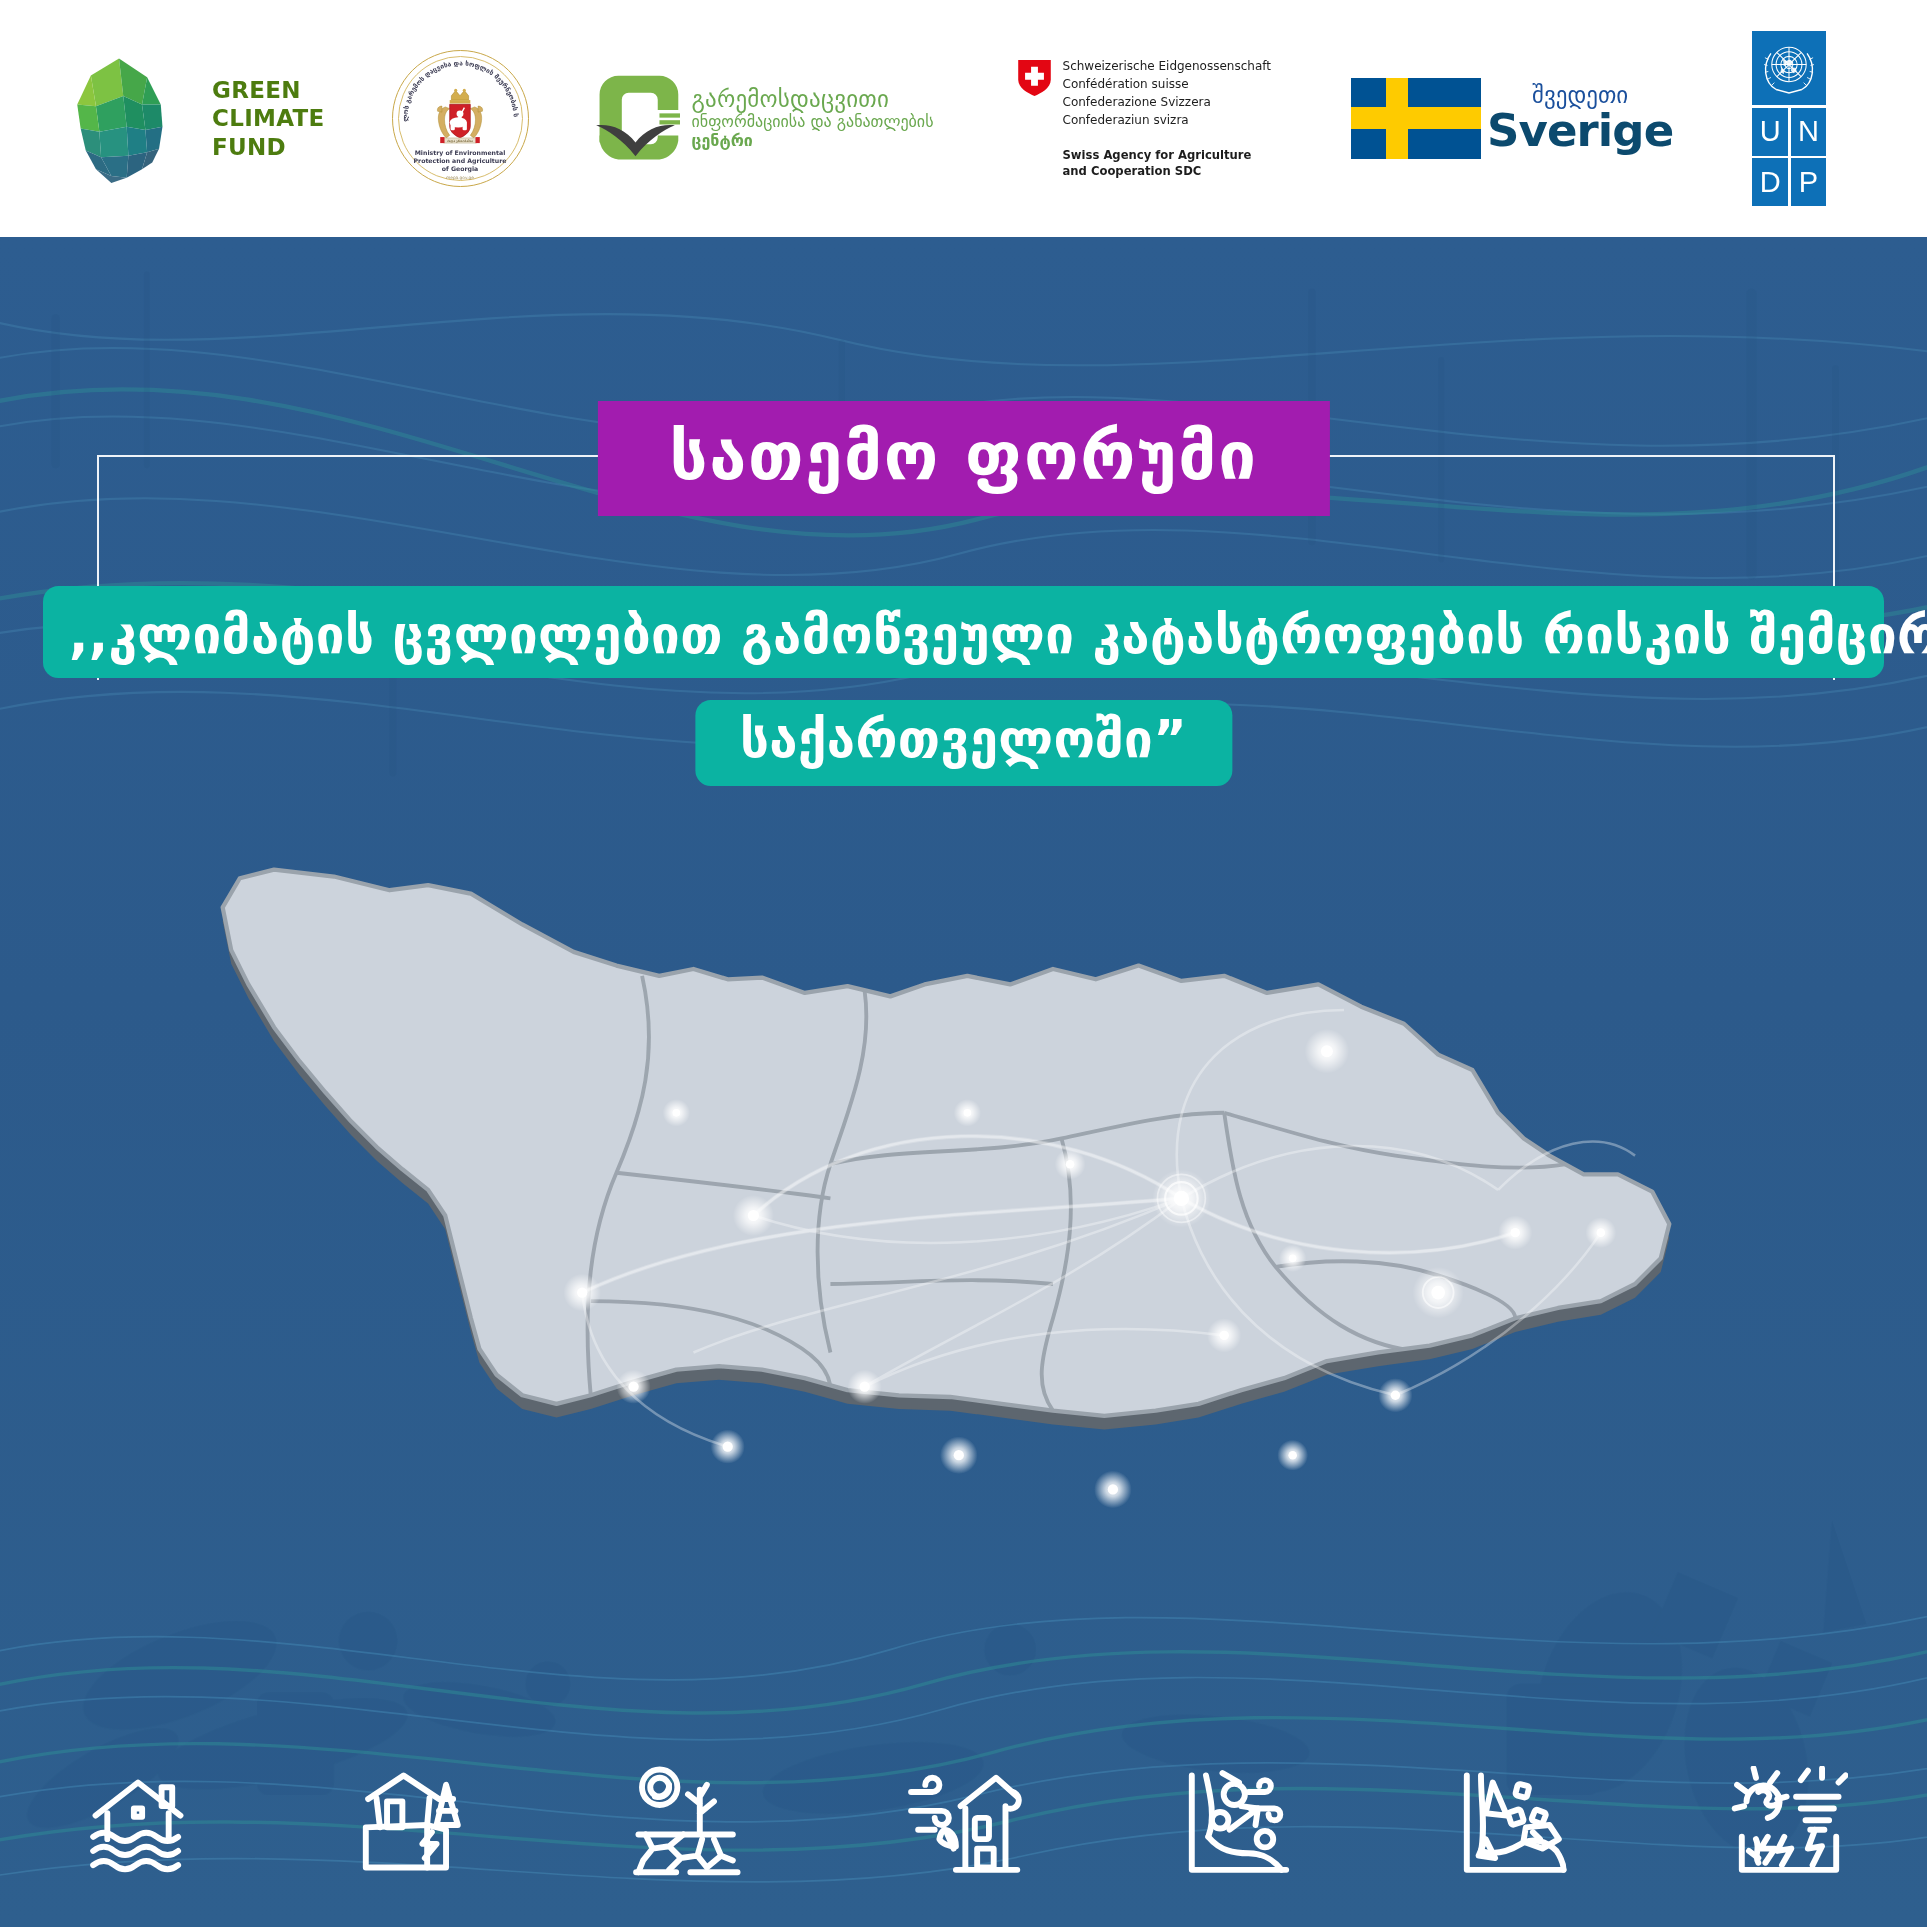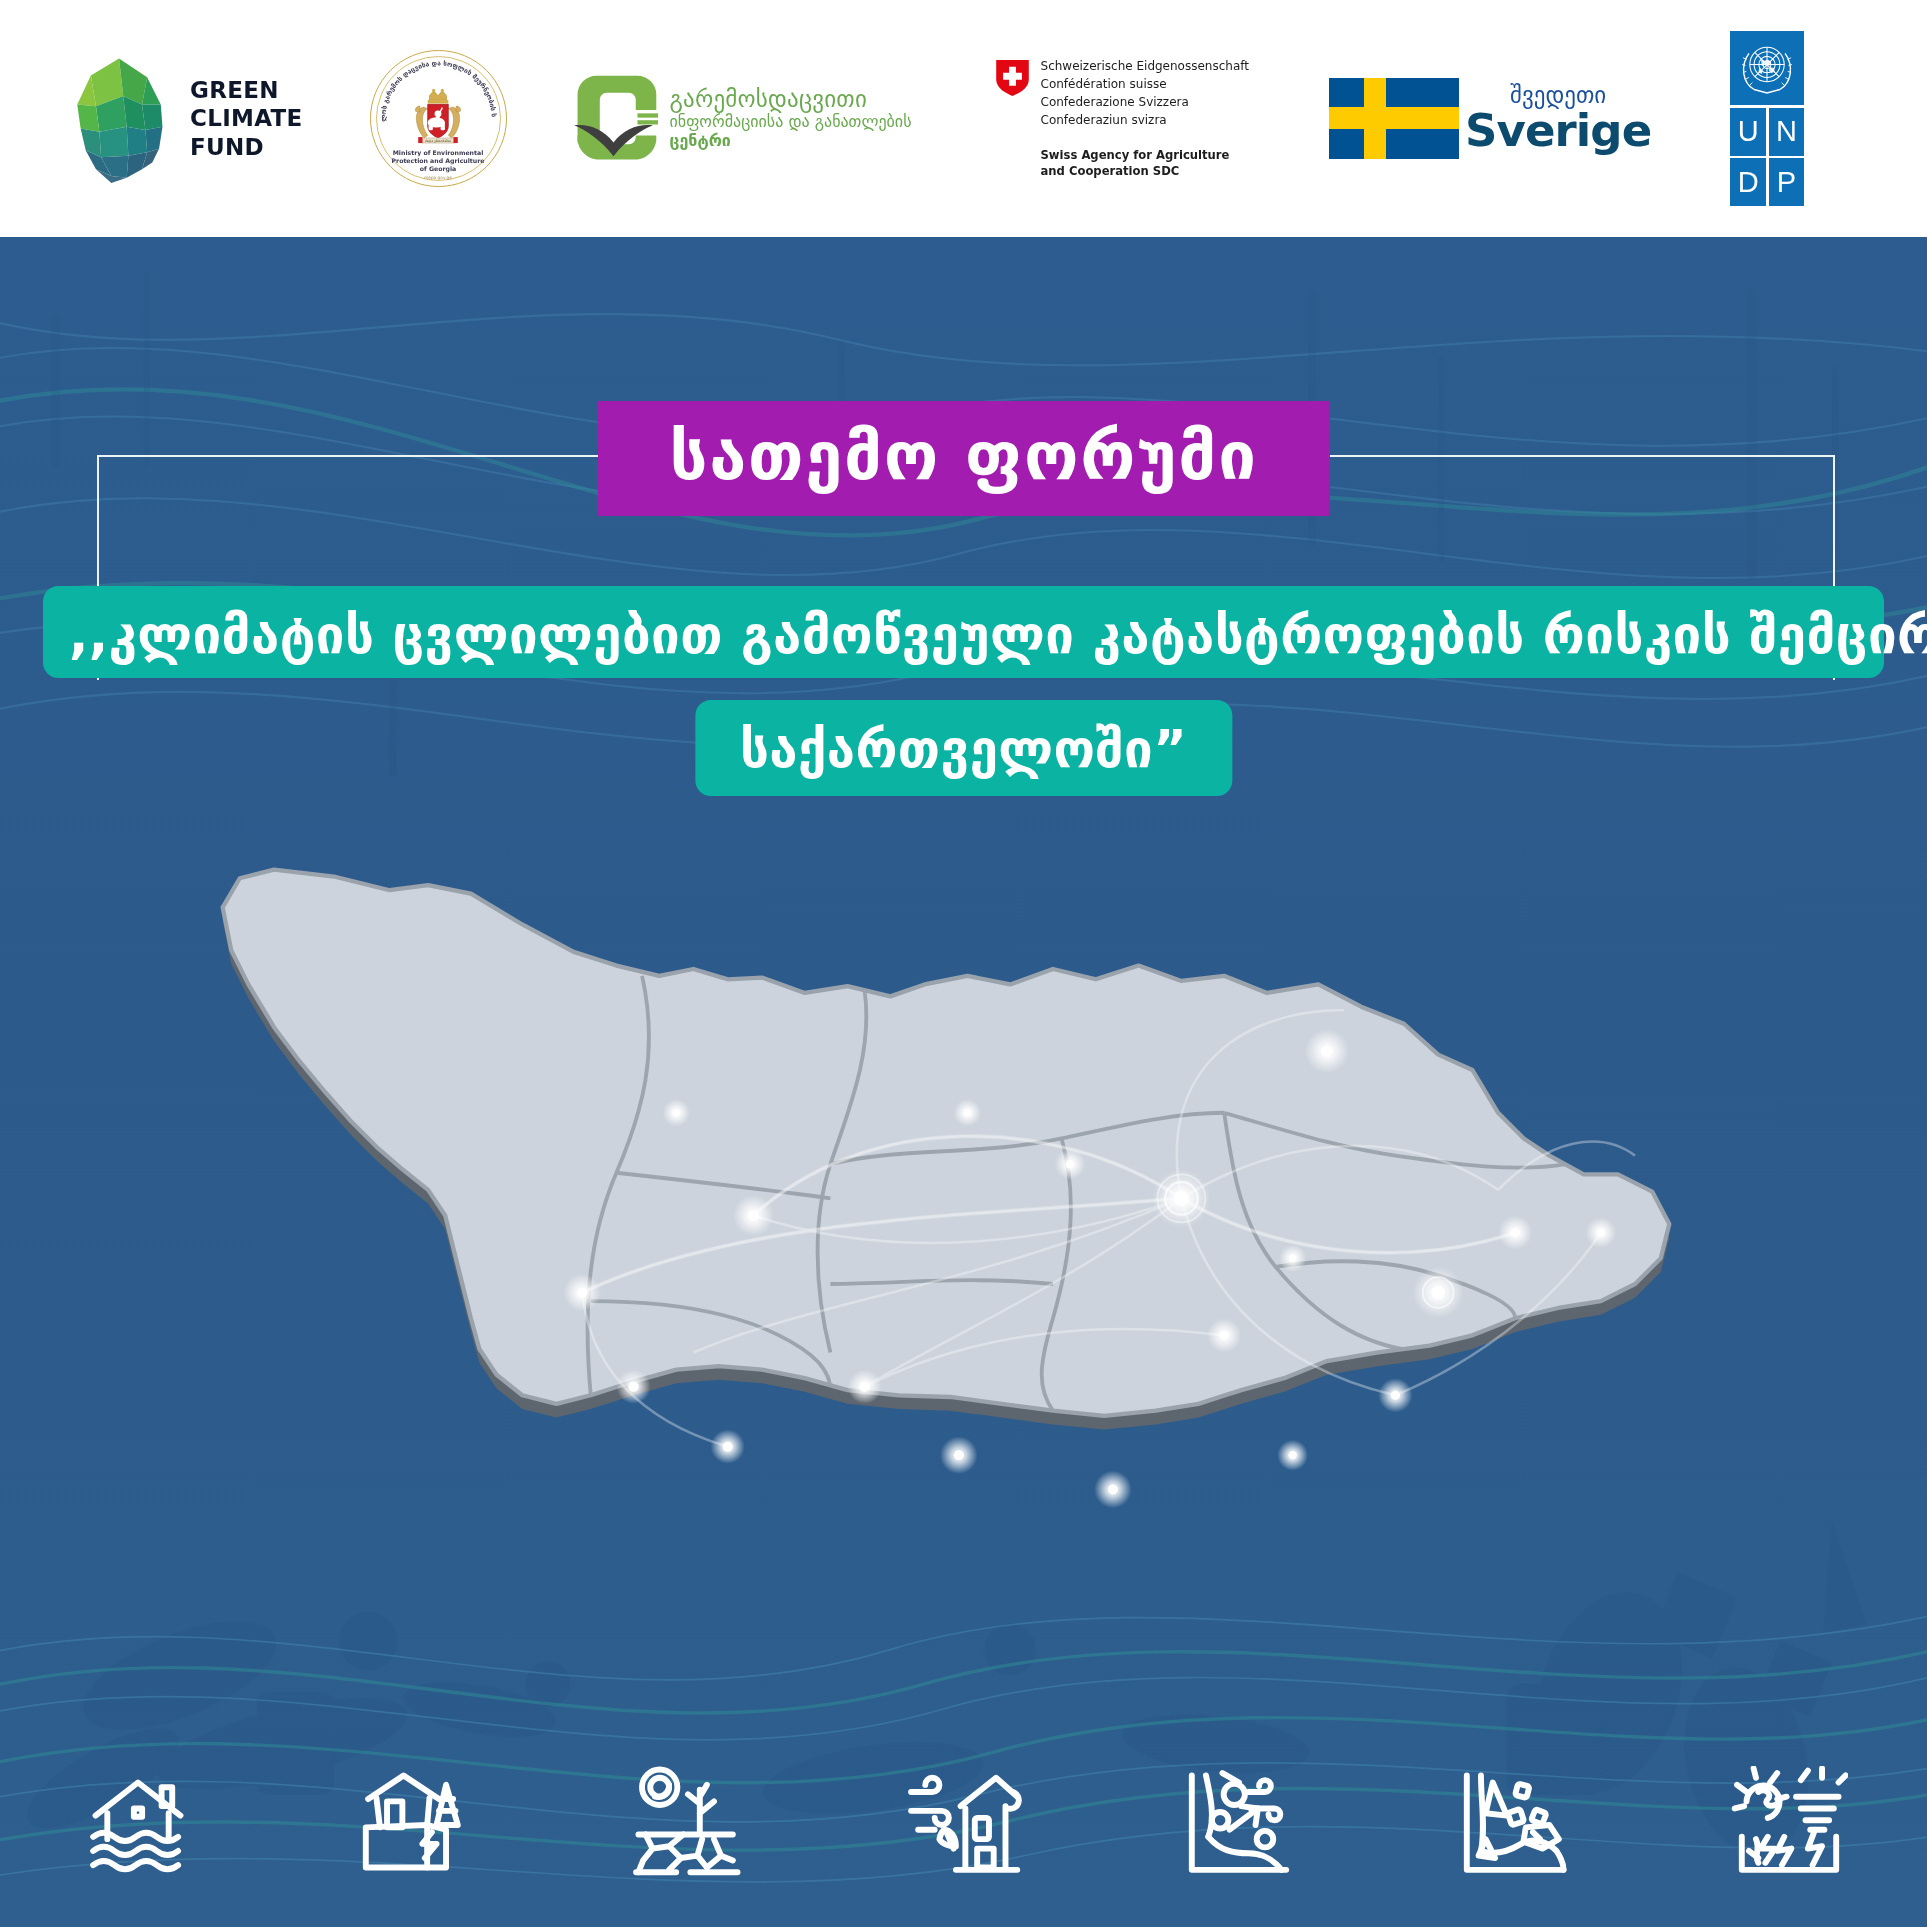--- a/index.html
+++ b/index.html
@@ -15,21 +15,21 @@
     position:absolute; left:0; top:0; width:1927px; height:237px;
     background:#ffffff;
     display:flex; align-items:center;
   }
   .logo-slot { position:relative; height:100%; display:flex; align-items:center; }
 
   
   #logo-gcf { margin-left:67px; }
   .gcf-wrap { display:flex; align-items:center; gap:19px; }
   .gcf-sphere { width:104px; height:128px; position:relative; }
-  .gcf-text { font-size:23px; line-height:1.22; font-weight:bold; color:#0f172a; letter-spacing:0.3px; }
+  .gcf-text { font-size:23px; line-height:1.22; font-weight:bold; color:#4d7c0f; letter-spacing:0.3px;margin-left:22px; }
 
   
   #logo-ministry { margin-left:67px; }
   .seal { width:137px; height:137px; position:relative; }
   .seal-ring { position:absolute; inset:0; border:1.7px solid #c9a84a; border-radius:50%; background:#fff; }
   .seal-ring2 { position:absolute; inset:6px; border:0.9px solid #d8bd6d; border-radius:50%; }
   .seal-arc-text { position:absolute; inset:0; }
   .seal-arms { position:absolute; left:50%; top:38px; transform:translateX(-50%); width:74px; height:62px; }
   .seal-sub { position:absolute; left:0; right:0; top:99px; text-align:center; font-size:6.2px; line-height:1.28; font-weight:bold; color:#3b3b52; }
   .seal-url { position:absolute; left:0; right:0; bottom:6.8px; text-align:center; font-size:4.3px; color:#9b8a5a; }
@@ -104,21 +104,21 @@
     padding:22px 26px 15.4px; z-index:5;
     text-align:center;
   }
   #green-banner .gl1 {
     font-size:51px; font-weight:bold; color:#ffffff; line-height:1.08;
     letter-spacing:0.4px; white-space:nowrap;
   }
   #green-line2-wrap {
     position:absolute; left:50%; top:700px; transform:translateX(-50%);
     background:#0bb3a2; border-radius:15.4px;
-    padding:22px 45px 19px; z-index:5;
+    padding:12px 45px 19px; z-index:5;
   }
   #green-line2-wrap .gl2 {
     font-size:51px; font-weight:bold; color:#ffffff; line-height:1.08;
     letter-spacing:0.4px; white-space:nowrap;
   }
 
   
   #map-area {
     position:absolute; left:214px; top:856px; width:1541px; height:856px;
     z-index:2;

